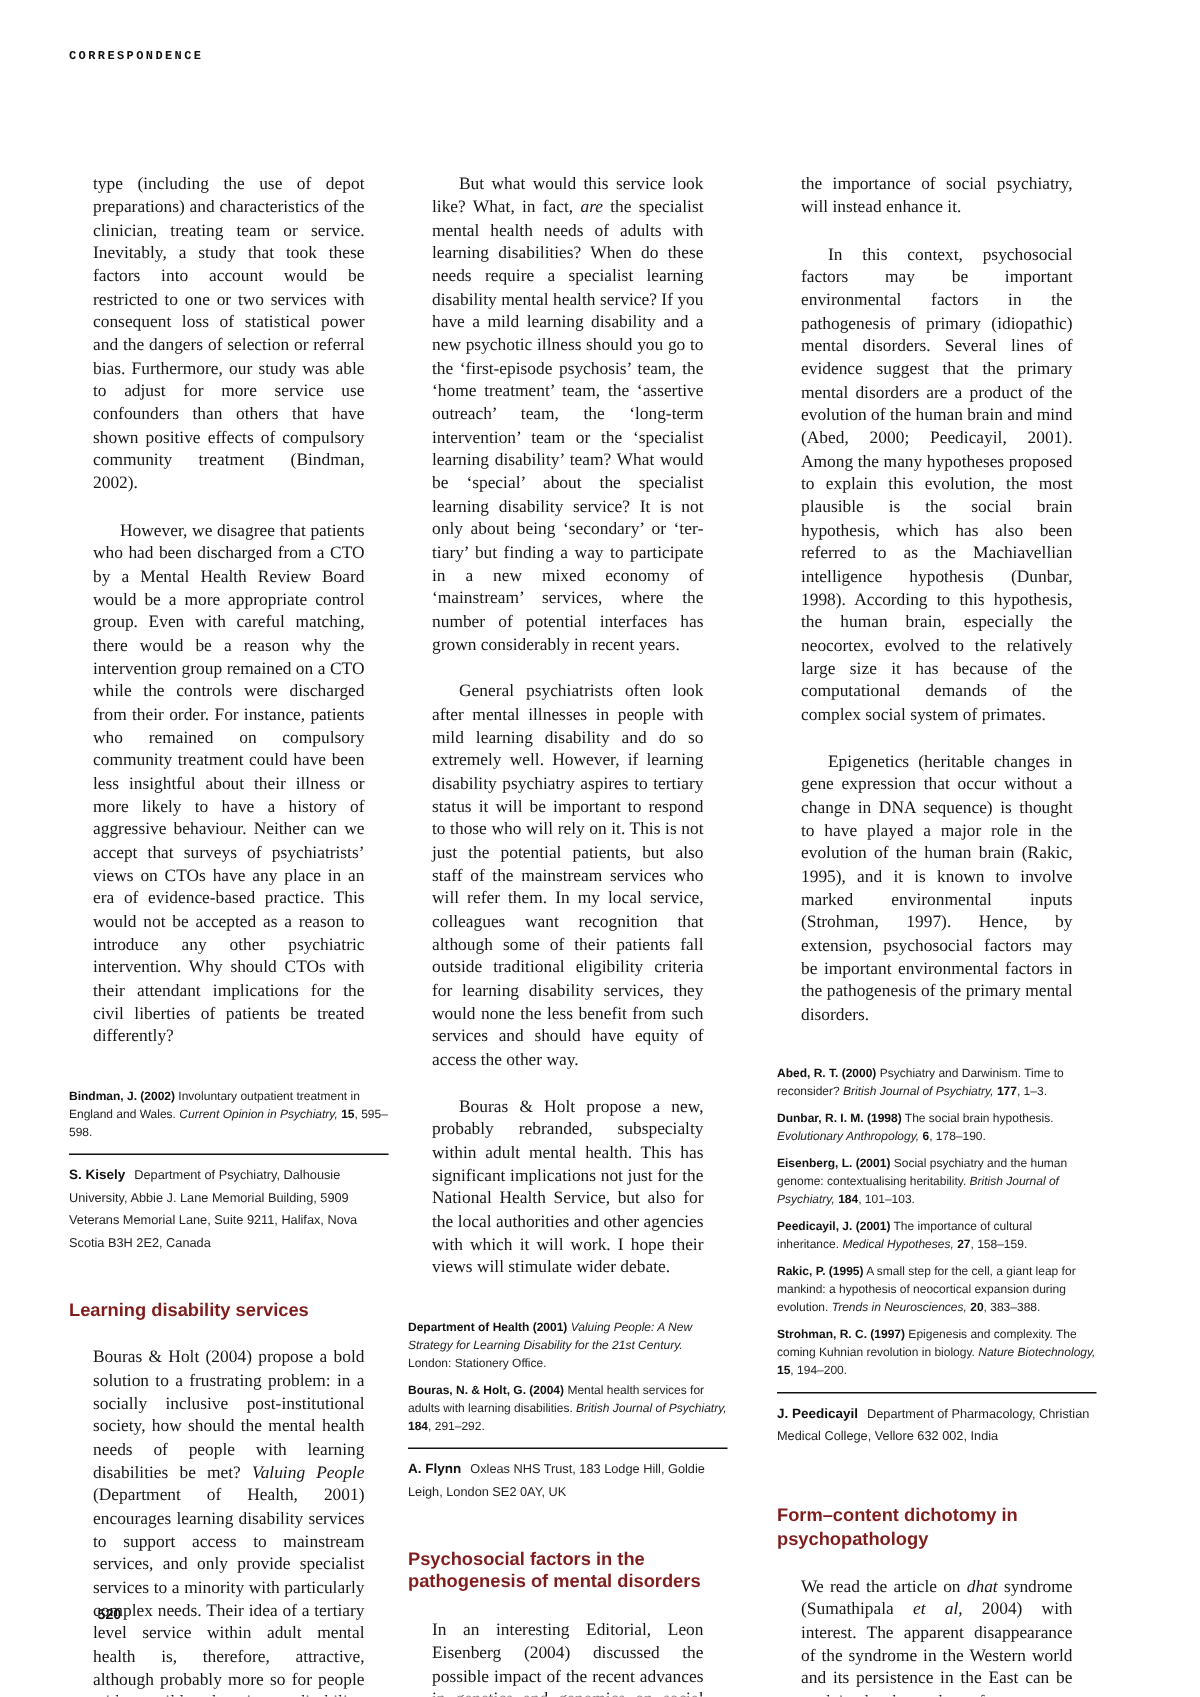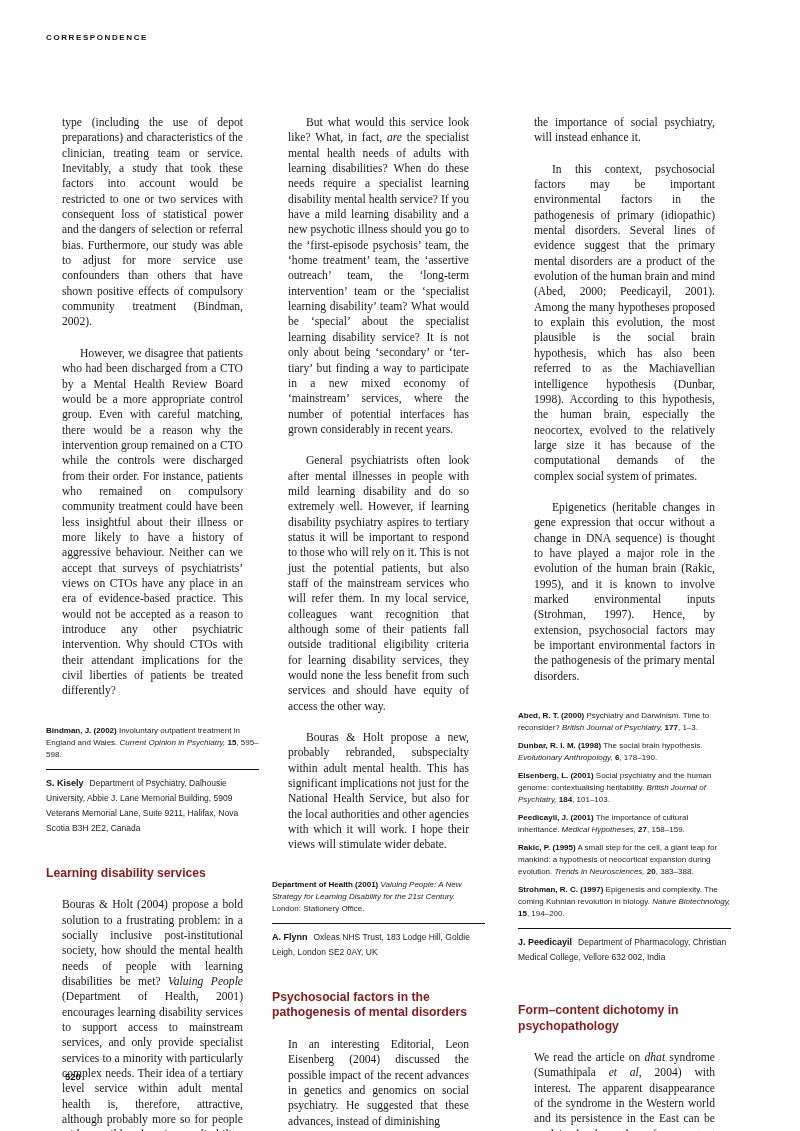--- a/index.html
+++ b/index.html
@@ -1,19 +1,19 @@
 <!DOCTYPE html>
 <html><head>
 <meta charset="utf-8">
 <style>
   html, body { margin: 0; padding: 0; background: #ffffff; }
   body { width: 800px; height: 1131px; position: relative; overflow: hidden; color: #111; }
   .running-head {
     position: absolute; left: 46px; top: 33px;
-    font-family: Liberation Sans, sans-serif; font-weight: bold;
+    font-family: Liberation Mono, monospace; font-weight: bold;
     font-size: 8px; letter-spacing: 1.6px; color: #111;
   }
   .col { position: absolute; top: 99px; width: 213px; }
   .col1 { left: 46px; }
   .col2 { left: 272px; }
   .col3 { left: 518px; }
   p.body {
     margin: 16px; font-family: Liberation Serif, serif; font-size: 11.6px;
     line-height: 15.35px; text-align: justify; color: #161616; hyphens: manual;
   }
@@ -60,20 +60,23 @@
 </div>
 
 <div class="col col2">
   <p class="body indent"><span>But what would this service look like? What, in fact, </span><i>are</i><span> the specialist mental health needs of adults with learning disabilities? When do these needs require a specialist learning disability mental health service? If you have a mild learning disabil­ity and a new psychotic illness should you go to the ‘first-episode psychosis’ team, the ‘home treatment’ team, the ‘assertive outreach’ team, the ‘long-term intervention’ team or the ‘specialist learning disability’ team? What would be ‘special’ about the specialist learning disability service? It is not only about being ‘secondary’ or ‘ter­tiary’ but finding a way to participate in a new mixed economy of ‘mainstream’ services, where the number of potential interfaces has grown considerably in recent years.</span></p>
   <p class="body indent">General psychiatrists often look after mental illnesses in people with mild learn­ing disability and do so extremely well. However, if learning disability psychiatry aspires to tertiary status it will be important to respond to those who will rely on it. This is not just the potential patients, but also staff of the mainstream services who will refer them. In my local service, colleagues want recognition that although some of their patients fall outside traditional eligibility criteria for learning disability services, they would none the less benefit from such services and should have equity of access the other way.</p>
   <p class="body indent">Bouras &amp; Holt propose a new, prob­ably rebranded, subspecialty within adult mental health. This has significant implica­tions not just for the National Health Service, but also for the local authorities and other agencies with which it will work. I hope their views will stimulate wider debate.</p>
   <div style="height:10px"></div>
   <div class="ref">
     <b>Department of Health (2001)</b><i> Valuing People: A New Strategy for Learning Disability for the 21st Century.</i><span> London: Stationery Office.</span>
   </div>
+  <div class="ref">
+    <b>Bouras, N. &amp; Holt, G. (2004)</b><span> Mental health services for adults with learning disabilities. </span><i>British Journal of Psychiatry,</i> <b>184</b><span>, 291–292.</span>
+  </div>
   <div class="rule"></div>
   <div class="author">
     <b>A. Flynn</b><span>Oxleas NHS Trust, 183 Lodge Hill, Goldie Leigh, London SE2 0AY, UK</span>
   </div>
   <div style="height:30px"></div>
   <h2 class="heading">Psychosocial factors in the pathogenesis of mental disorders</h2>
   <p class="body">In an interesting Editorial, Leon Eisenberg (2004) discussed the possible impact of the recent advances in genetics and geno­mics on social psychiatry. He suggested that these advances, instead of diminishing</p>
 </div>
 
 <div class="col col3">

